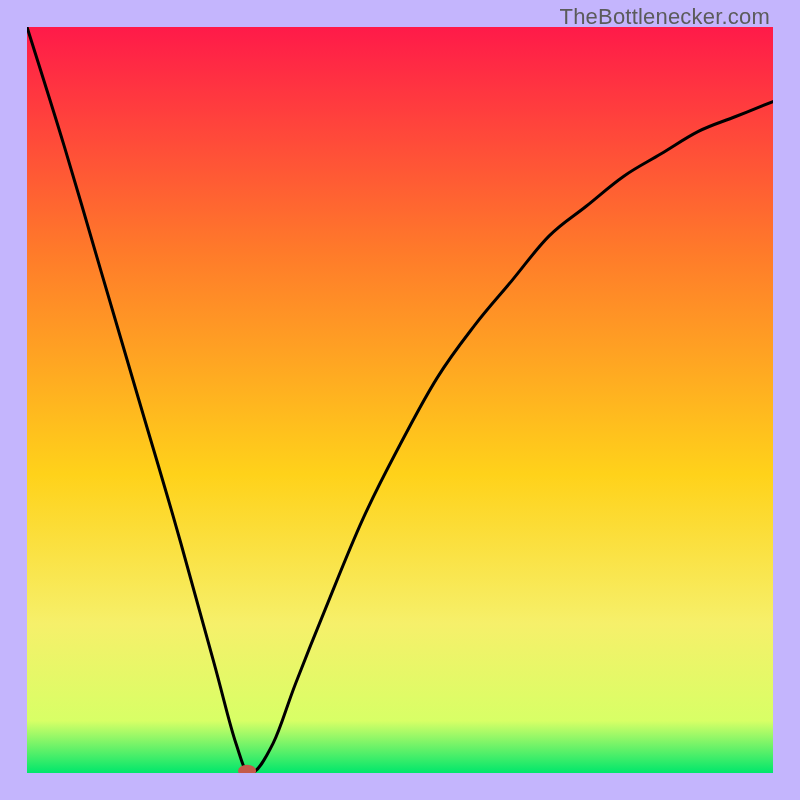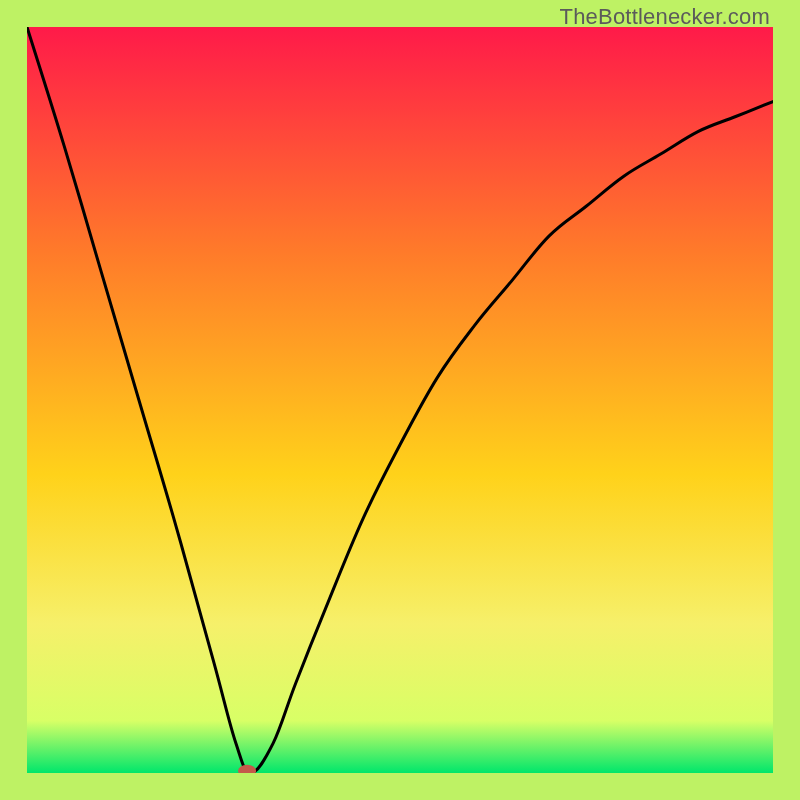--- a/index.html
+++ b/index.html
@@ -8,21 +8,21 @@
     width: 800px;
     height: 800px;
     overflow: hidden;
     background: #000;
     font-family: Arial, Helvetica, sans-serif;
   }
   .frame {
     position: absolute;
     left: 0; top: 0;
     width: 800px; height: 800px;
-    background: #bef264;
+    background: #c4b5fd;
     text-decoration: underline;
   }
   .plot-area {
     position: absolute;
     left: 27px;
     top: 27px;
     width: 746px;
     height: 746px;
     overflow: hidden;
   }

